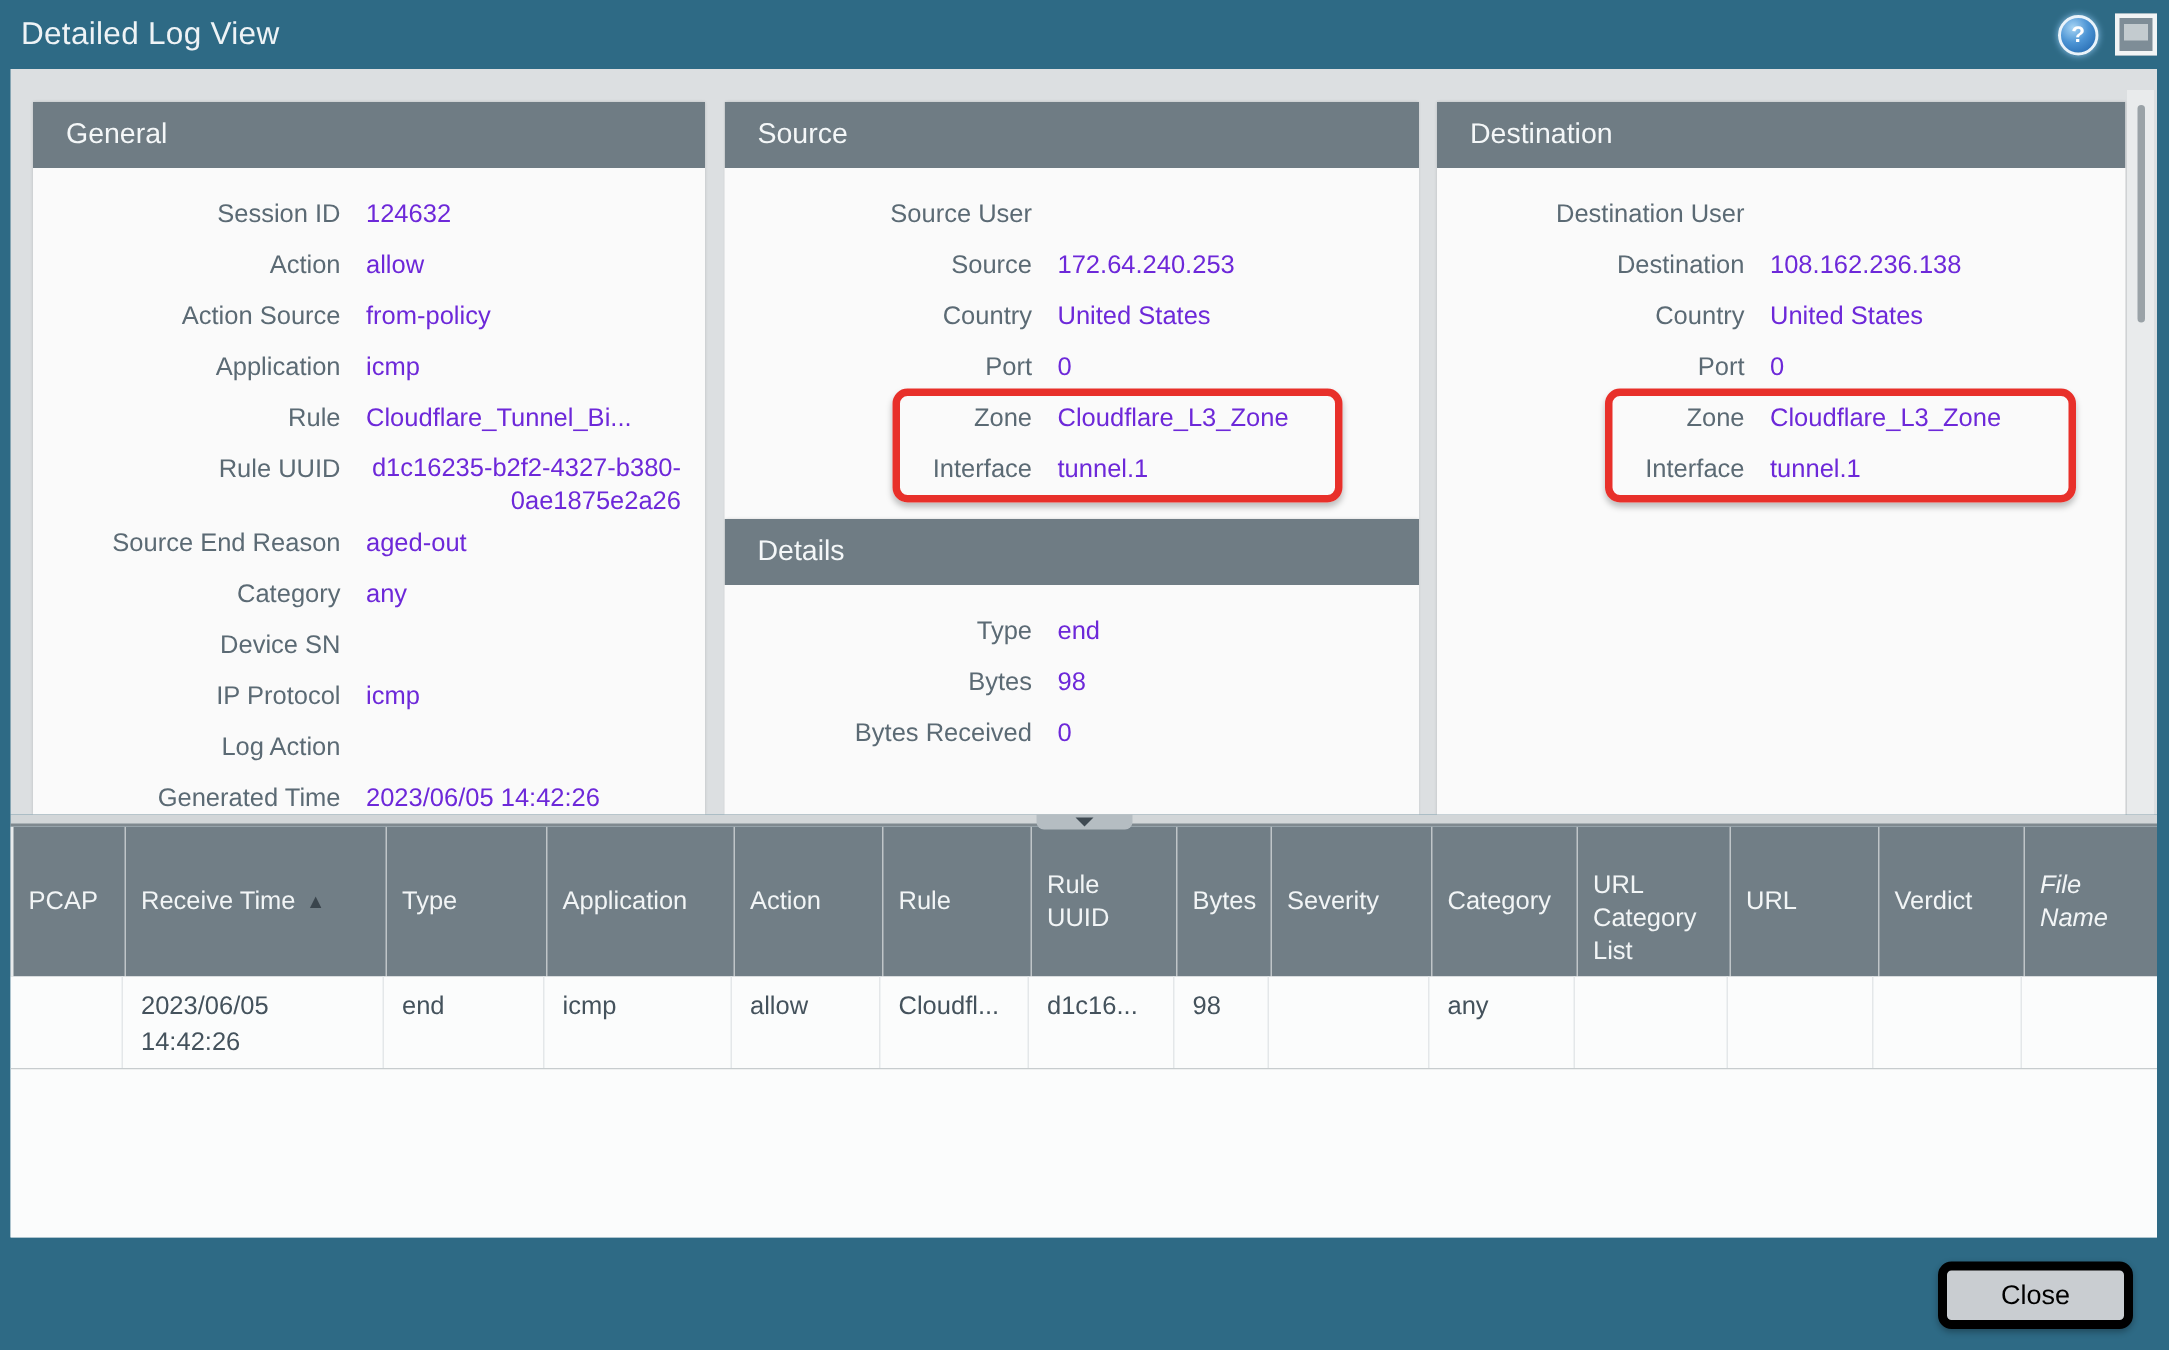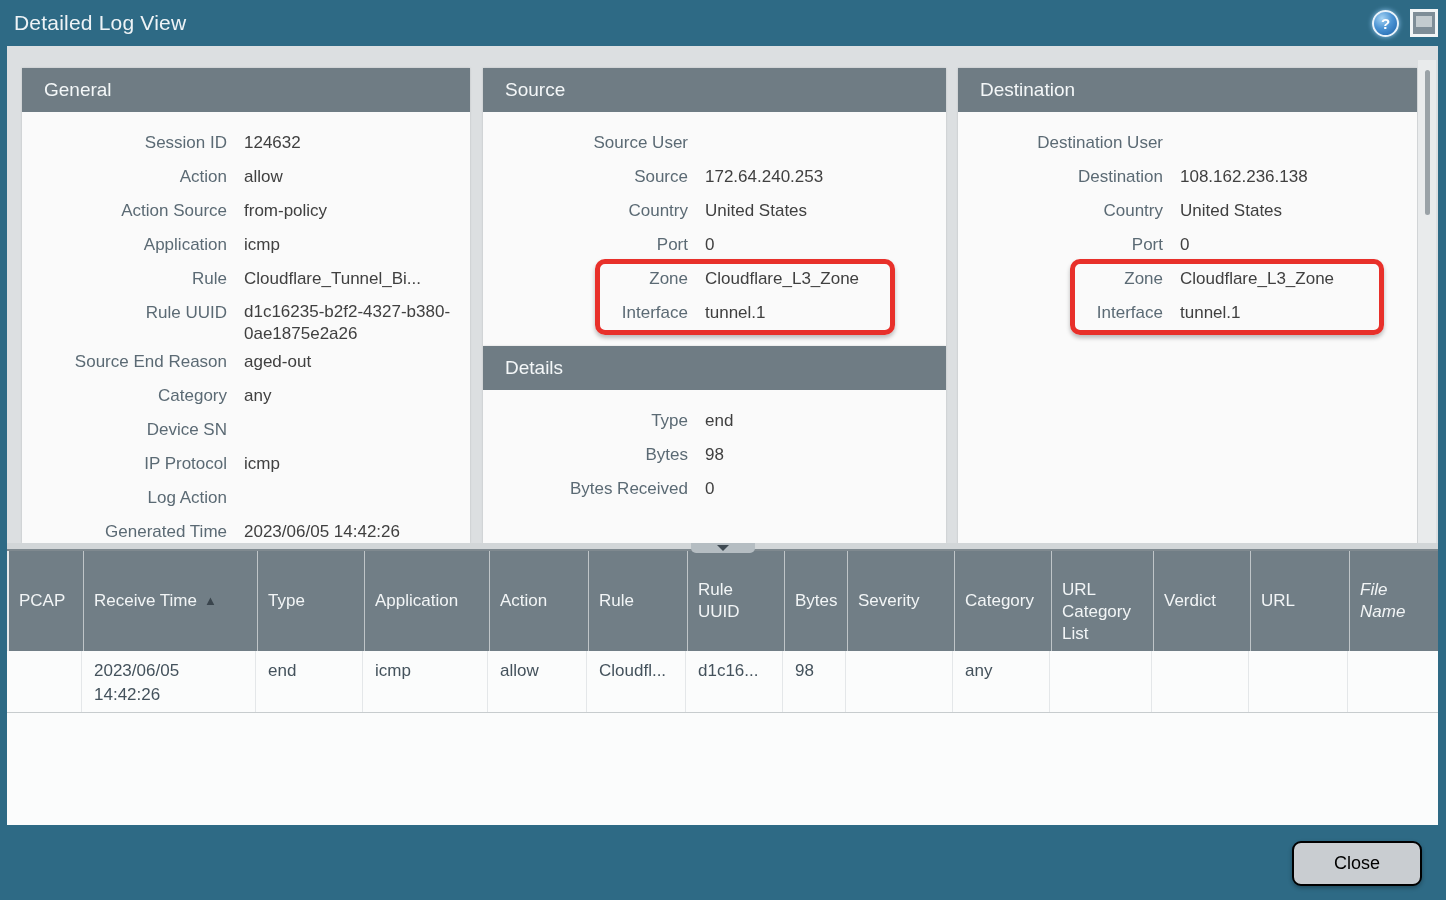--- a/index.html
+++ b/index.html
@@ -65,21 +65,21 @@
     height: 44px;
     background: #6f7c84;
     color: #f4f7f8;
     font-size: 19px;
     display: flex; align-items: center;
     padding-left: 22px;
   }
   .panel-body { padding-top: 14px; }
   .kv-row { display: flex; min-height: 34px; line-height: 34px; font-size: 17px; }
   .kv-label { width: 205px; flex: 0 0 205px; text-align: right; color: #5b6a74; }
-  .kv-value { margin-left: 17px; color: #404040; }
+  .kv-value { margin-left: 17px; color: #6d28d9; text-align: right; }
   .kv-wrap .kv-value { line-height: 22px; padding-top: 5px; width: 210px; word-break: break-all; }
   .kv-wrap { min-height: 48px; }
   .panel-details { flex: 1 1 auto; overflow: hidden; }
   .panel-source { flex: 0 0 auto; padding-bottom: 0; }
   .panel-source .panel-body { padding-bottom: 16px; }
 
   .red-annotation {
     position: absolute;
     top: 191px; height: 76px;
     border: 5px solid #e8302a;
@@ -164,21 +164,21 @@
   .sort-arrow { font-size: 13px; color: #3a454d; margin-left: 7px; }
   .time-cell-inner { max-width: 118px; }
   .tbl-filler { flex: 1 1 auto; background: #fbfcfc; }
 
   
   .bottom-bar { flex: 1 1 auto; position: relative; }
   .close-button {
     position: absolute; right: 24px; top: 16px;
     width: 130px; height: 45px;
     background: #c9cdd1;
-    border: 2px solid #000000;
+    border: 6px solid #000000;
     border-radius: 9px;
     font-family: "Liberation Sans", sans-serif;
     font-size: 18px; color: #000000;
     cursor: pointer;
     box-shadow: 0 2px 4px rgba(0,0,0,0.3);
   }
 </style>
 </head>
 <body>
 
@@ -385,25 +385,25 @@
         </div>
       <div class="th-cell c8">
           <span>Severity</span>
         </div>
       <div class="th-cell c9">
           <span>Category</span>
         </div>
       <div class="th-cell c10">
           <span>URL Category List</span>
         </div>
+      <div class="th-cell c12">
+          <span>URL</span>
+        </div>
       <div class="th-cell c11">
           <span>Verdict</span>
-        </div>
-      <div class="th-cell c12">
-          <span>URL</span>
         </div>
       <div class="th-cell c13">
           <span>File Name</span>
         </div>
     </div>
     <div class="tbl-row">
       <div class="td-cell c0"></div>
       <div class="td-cell c1">
           <div class="time-cell-inner">2023/06/05 14:42:26</div>
         </div>

